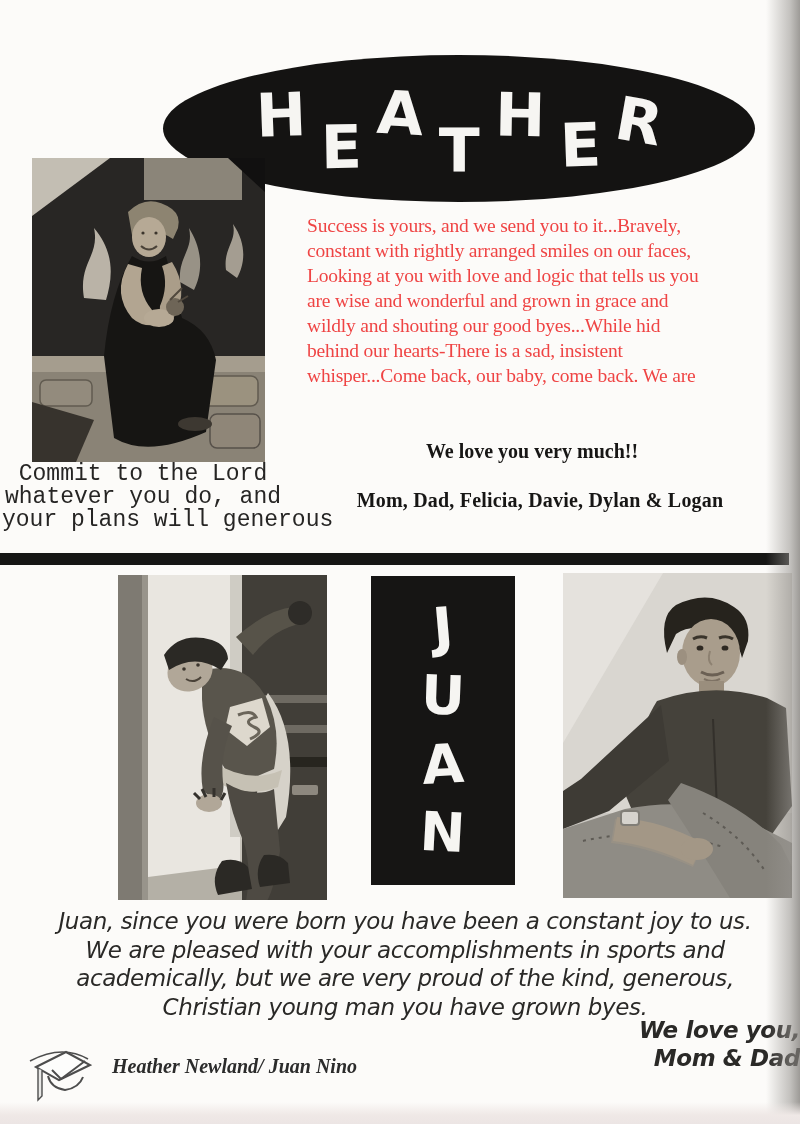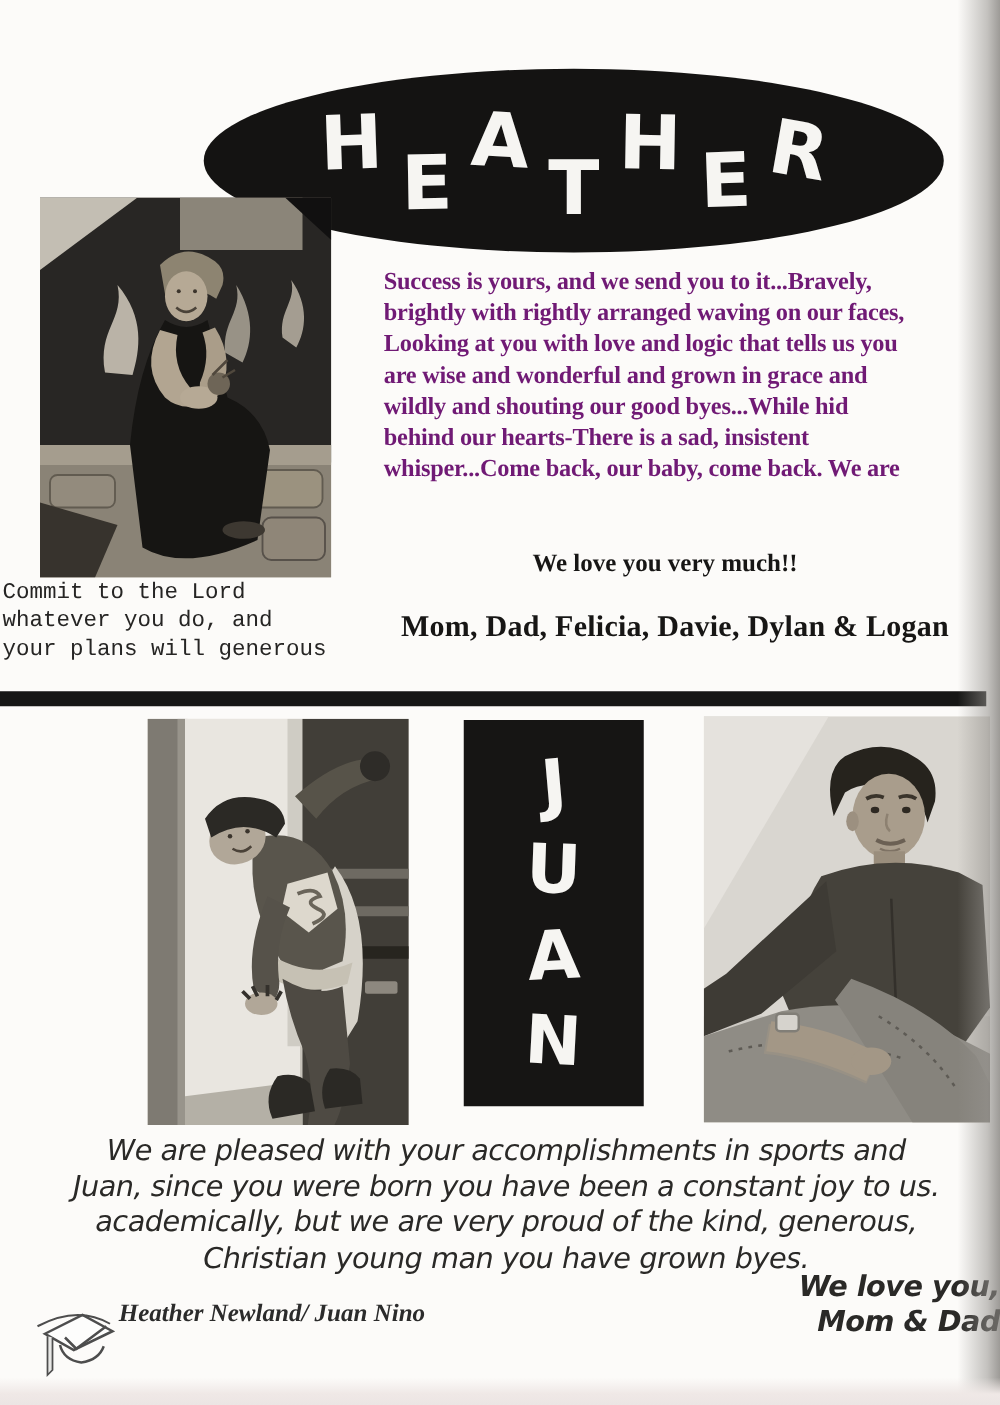--- a/index.html
+++ b/index.html
@@ -24,31 +24,31 @@
   .hletters span:nth-child(3){transform:translateY(-16px) rotate(3deg);}
   .hletters span:nth-child(4){transform:translateY(22px);}
   .hletters span:nth-child(5){transform:translateY(-14px) rotate(1deg);}
   .hletters span:nth-child(6){transform:translateY(16px) rotate(-2deg);}
   .hletters span:nth-child(7){transform:translateY(-8px) rotate(10deg);}
 
   .heather-photo{position:absolute;left:32px;top:158px;width:233px;height:304px;}
   .heather-photo svg{display:block;}
 
   .verse-caption{position:absolute;left:2px;top:463px;width:282px;
-    font-family:"Liberation Mono","DejaVu Sans Mono",monospace;font-size:18px;line-height:23px;
-    text-align:left;color:#262524;}
+    font-family:"Liberation Mono","DejaVu Sans Mono",monospace;font-size:23px;line-height:23px;
+    text-align:center;color:#262524;}
   .verse-caption .tl{white-space:nowrap;}
 
   .heather-tribute{position:absolute;left:307px;top:213px;width:490px;
-    font-weight:bold;font-size:19.5px;line-height:25px;letter-spacing:-0.2px;color:#701a75;}
+    font-weight:normal;font-size:19.5px;line-height:25px;letter-spacing:-0.2px;color:#ef4444;}
   .heather-tribute .tl{white-space:nowrap;}
   .heather-closing{position:absolute;left:307px;top:440px;width:450px;text-align:center;
     font-weight:bold;font-size:20px;color:#171615;}
   .heather-signature{position:absolute;left:300px;top:489px;width:480px;text-align:center;
-    font-weight:bold;font-size:24px;letter-spacing:.2px;color:#171615;white-space:nowrap;}
+    font-weight:bold;font-size:20px;letter-spacing:.2px;color:#171615;white-space:nowrap;}
 
   .divider-bar{position:absolute;left:0;top:553px;width:789px;height:12px;background:#161615;}
 
   
   .juan-child-photo{position:absolute;left:118px;top:575px;width:209px;height:325px;}
   .juan-banner{position:absolute;left:371px;top:576px;width:144px;height:309px;background:#161514;
     display:flex;flex-direction:column;align-items:center;justify-content:space-evenly;padding:10px 0;box-sizing:border-box;}
   .juan-banner span{font-family:"DejaVu Sans",sans-serif;font-weight:bold;font-size:54px;line-height:1;
     color:#f6f5f2;display:inline-block;}
   .juan-banner span:nth-child(1){transform:rotate(-5deg);}
@@ -60,21 +60,21 @@
   .juan-tribute{position:absolute;left:15px;top:907px;width:780px;text-align:center;
     font-family:"DejaVu Sans",sans-serif;font-style:italic;font-size:23px;line-height:28.5px;
     letter-spacing:-0.4px;color:#2a2927;}
   .juan-tribute .tl{white-space:nowrap;}
   .juan-closing{position:absolute;left:60px;top:1016px;width:740px;text-align:right;
     font-family:"DejaVu Sans",sans-serif;font-style:italic;font-weight:bold;font-size:23px;line-height:28px;
     letter-spacing:-0.4px;color:#2a2927;}
   .juan-closing .tl{white-space:nowrap;}
 
   
-  .footer{position:absolute;left:26px;top:1040px;display:flex;align-items:flex-start;gap:3px;}
+  .footer{position:absolute;left:26px;top:1040px;display:flex;align-items:center;gap:20px;}
   .footer-names{font-family:"Liberation Serif",serif;font-weight:bold;font-style:italic;
     font-size:20px;color:#2b2b2b;padding-bottom:14px;white-space:nowrap;}
 </style>
 </head>
 <body>
 
 <div class="page">
 
   <div class="title-oval hletters">
     <span>H</span>
@@ -118,21 +118,21 @@
   </div>
 
   <div class="verse-caption">
       <div class="tl">Commit to the Lord</div>
       <div class="tl">whatever you do, and</div>
       <div class="tl">your plans will generous</div>
     </div>
 
   <div class="heather-tribute">
       <div class="tl">Success is yours, and we send you to it...Bravely,</div>
-      <div class="tl">brightly with rightly arranged waving on our faces,</div>
+      <div class="tl">constant with rightly arranged smiles on our faces,</div>
       <div class="tl">Looking at you with love and logic that tells us you</div>
       <div class="tl">are wise and wonderful and grown in grace and</div>
       <div class="tl">wildly and shouting our good byes...While hid</div>
       <div class="tl">behind our hearts-There is a sad, insistent</div>
       <div class="tl">whisper...Come back, our baby, come back. We are</div>
     </div>
   <div class="heather-closing">We love you very much!!</div>
   <div class="heather-signature">Mom, Dad, Felicia, Davie, Dylan &amp; Logan</div>
 
   <div class="divider-bar"></div>
@@ -203,22 +203,22 @@
       <path d="M20,268 q70,-16 140,6" stroke="#5e5b55" stroke-width="2" stroke-dasharray="3 5" fill="none"></path>
       <path d="M140,240 q40,24 62,58" stroke="#5e5b55" stroke-width="2" stroke-dasharray="3 5" fill="none"></path>
       <path d="M52,246 q48,4 88,26 l-10,22 q-44,-20 -82,-24 z" fill="#a3978680" opacity=".9"></path>
       <path d="M54,244 q46,4 86,26 l-10,22 q-42,-20 -80,-24 z" fill="#a39786"></path>
       <rect x="58" y="238" width="18" height="14" rx="3" fill="#d6d3cd" stroke="#817e77" stroke-width="2"></rect>
       <ellipse cx="134" cy="276" rx="16" ry="11" fill="#a39786"></ellipse>
     </svg>
   </div>
 
   <div class="juan-tribute">
+      <div class="tl">Juan, since you were born you have been a constant joy to us.</div>
       <div class="tl">We are pleased with your accomplishments in sports and</div>
-      <div class="tl">Juan, since you were born you have been a constant joy to us.</div>
       <div class="tl">academically, but we are very proud of the kind, generous,</div>
       <div class="tl">Christian young man you have grown byes.</div>
     </div>
   <div class="juan-closing">
       <div class="tl">We love you,</div>
       <div class="tl">Mom &amp; Dad</div>
     </div>
 
   <div class="footer">
     <span>

